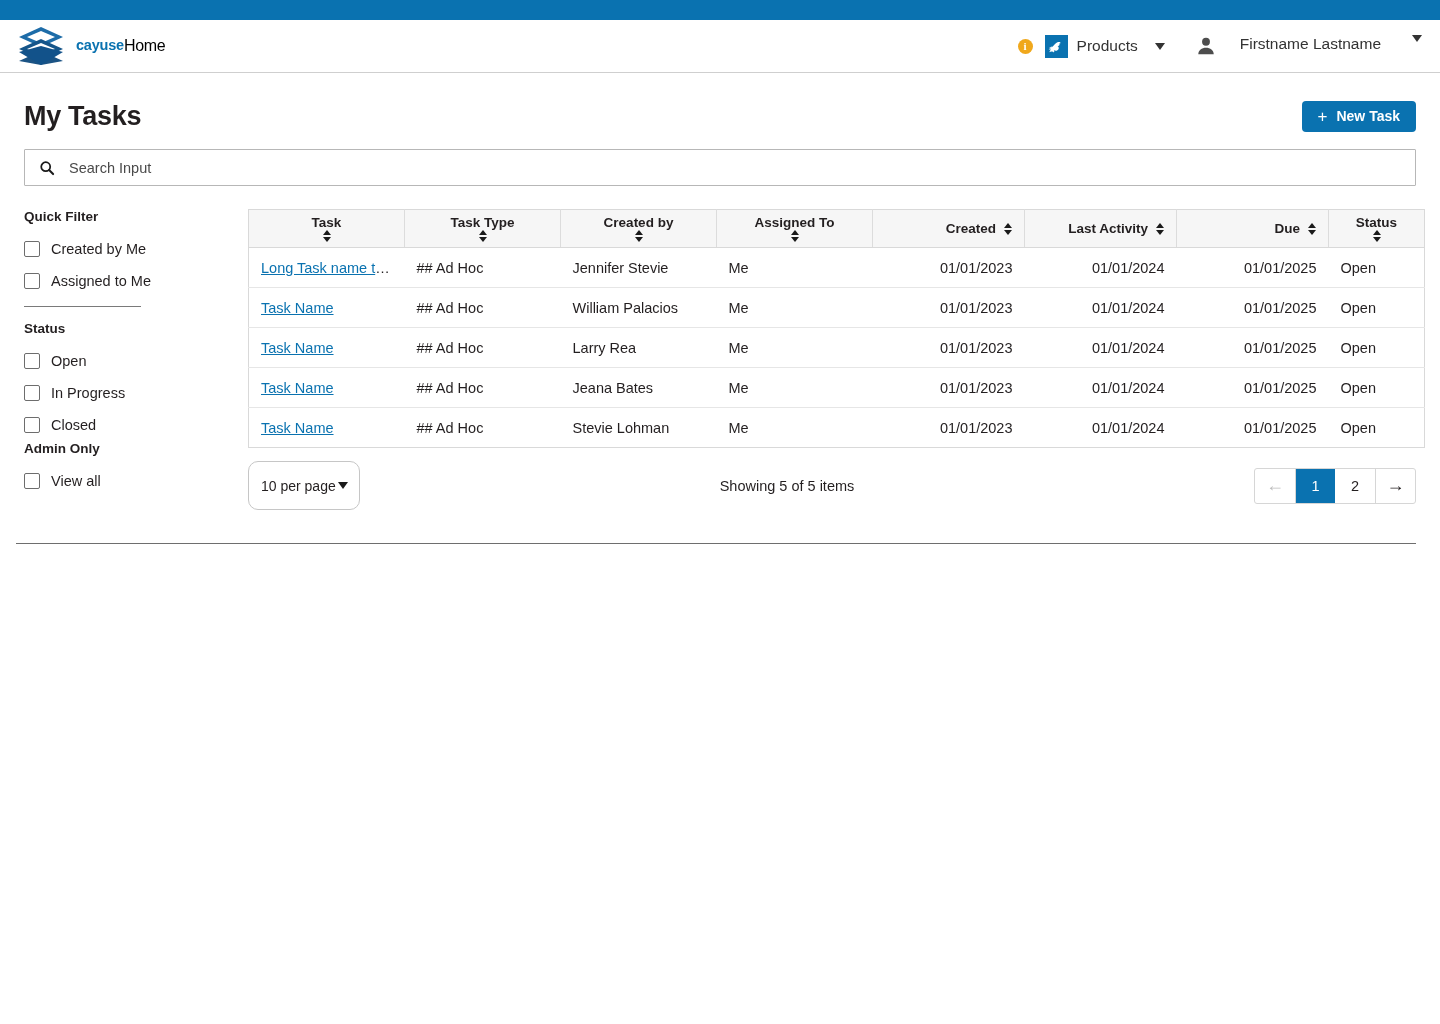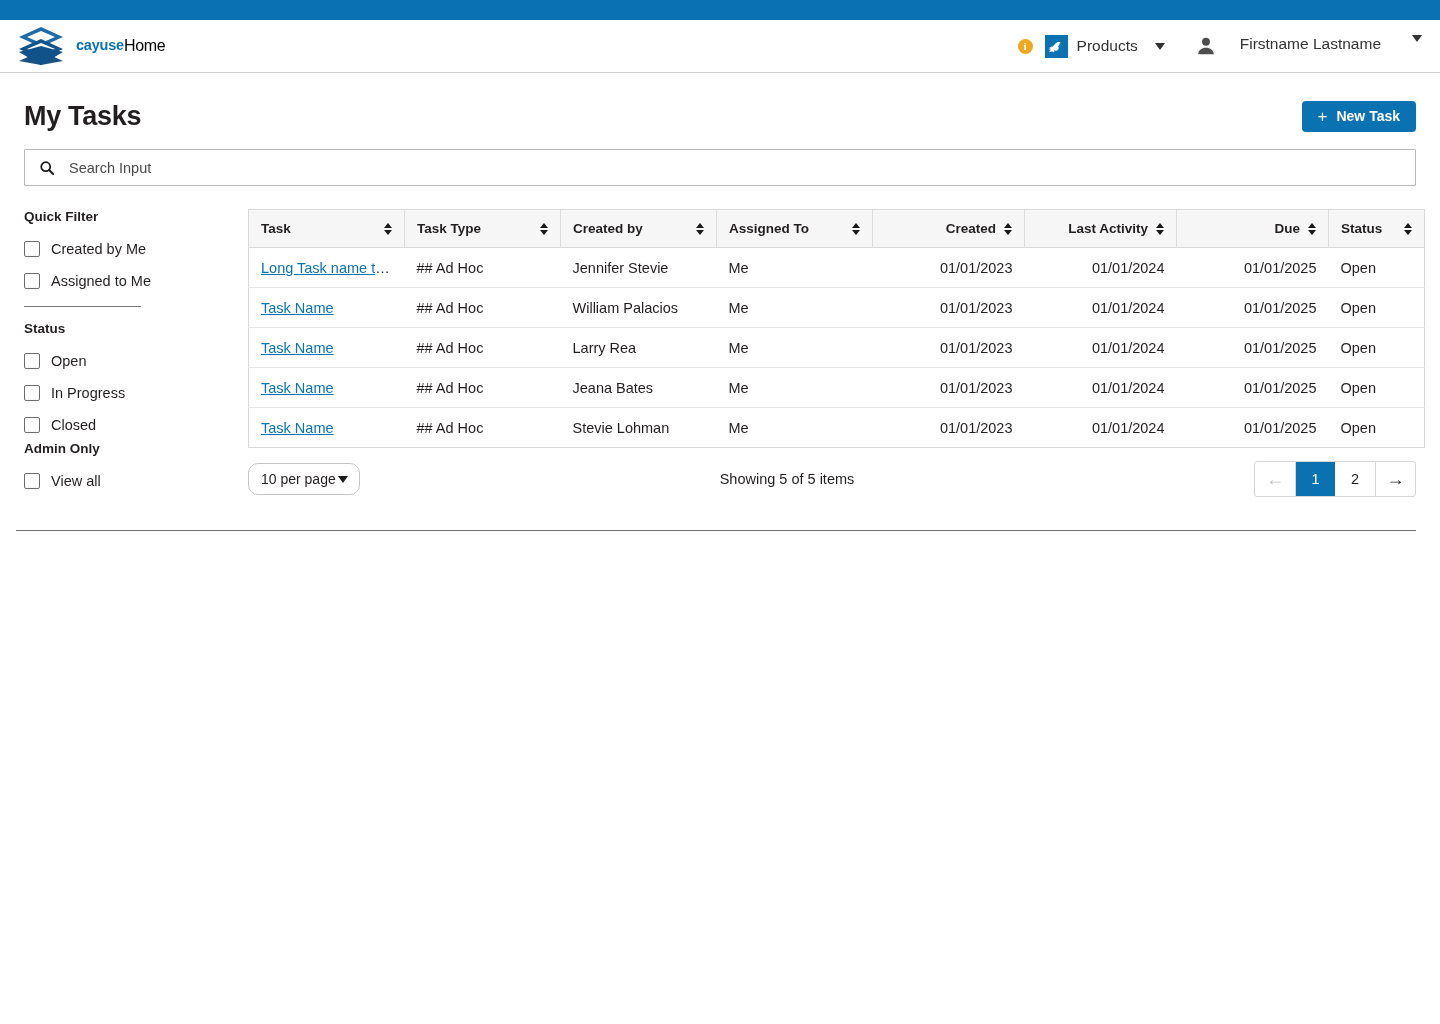--- a/index.html
+++ b/index.html
@@ -128,21 +128,21 @@
     border-bottom: 1px solid #d9d9d9;
     height: 38px;
     font-size: 13.5px; font-weight: bold; color: #231f20;
     padding: 0 12px;
     text-align: left;
     vertical-align: middle;
     white-space: nowrap;
   }
   table.tasks thead th:last-child { border-right: none; }
   .th-inner { display: flex; align-items: center; width: 100%; }
-  .th-inner.spread { justify-content: space-between; }
+  .th-inner.spread { justify-content: space-between; flex-direction: column; }
   .th-inner.rightgroup { justify-content: flex-end; gap: 8px; }
   .sort-icon { display: inline-flex; flex-direction: column; gap: 2px; line-height: 0; }
   .sort-icon i {
     display: block; width: 0; height: 0;
     border-left: 4.5px solid transparent;
     border-right: 4.5px solid transparent;
   }
   .sort-icon i.up { border-bottom: 5px solid #1a1a1a; }
   .sort-icon i.dn { border-top: 5px solid #1a1a1a; }
 
@@ -158,21 +158,21 @@
   td.num { text-align: right; }
   a.task-link {
     color: #0a72b0; text-decoration: underline; font-size: 14.5px;
   }
 
   
   .table-footer {
     display: flex; align-items: center; margin-top: 13px;
   }
   .per-page {
-    width: 112px; height: 32px;
+    width: 112px; height: 49px;
     border: 1px solid #c6c6c6; border-radius: 10px; background: #ffffff;
     display: flex; align-items: center; justify-content: space-between;
     padding: 0 11px 0 12px; font-size: 14px; cursor: pointer;
   }
   .per-page .caret {
     width: 0; height: 0;
     border-left: 5.5px solid transparent;
     border-right: 5.5px solid transparent;
     border-top: 7px solid #1a1a1a;
   }

